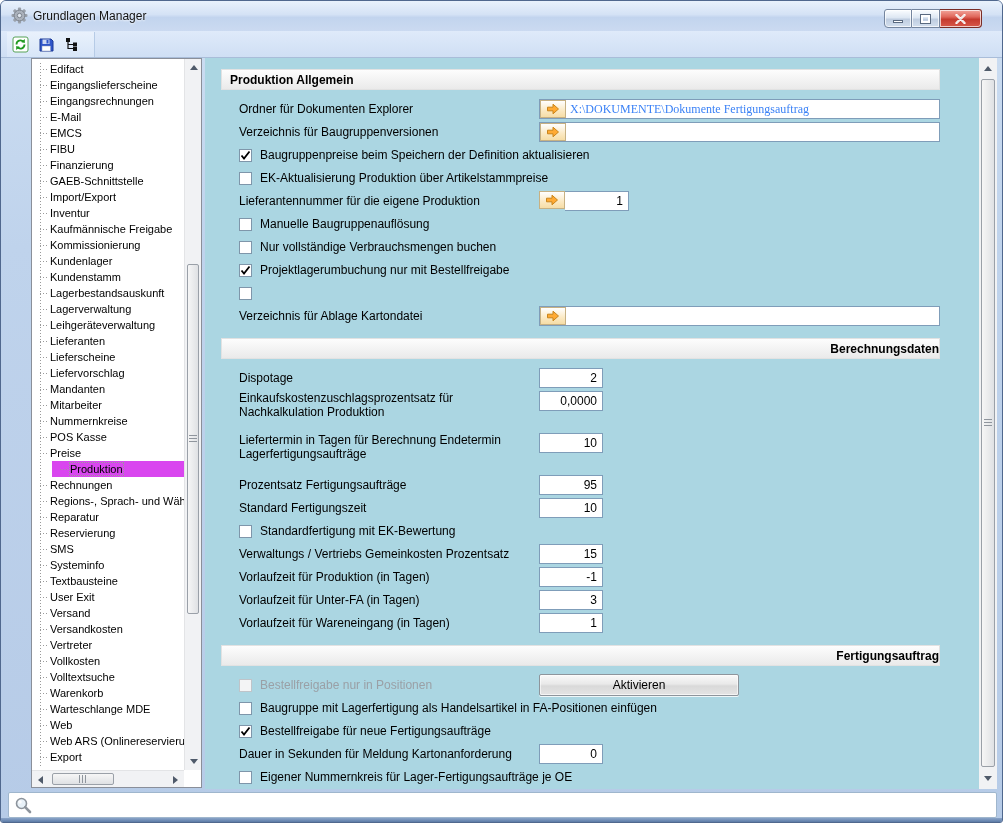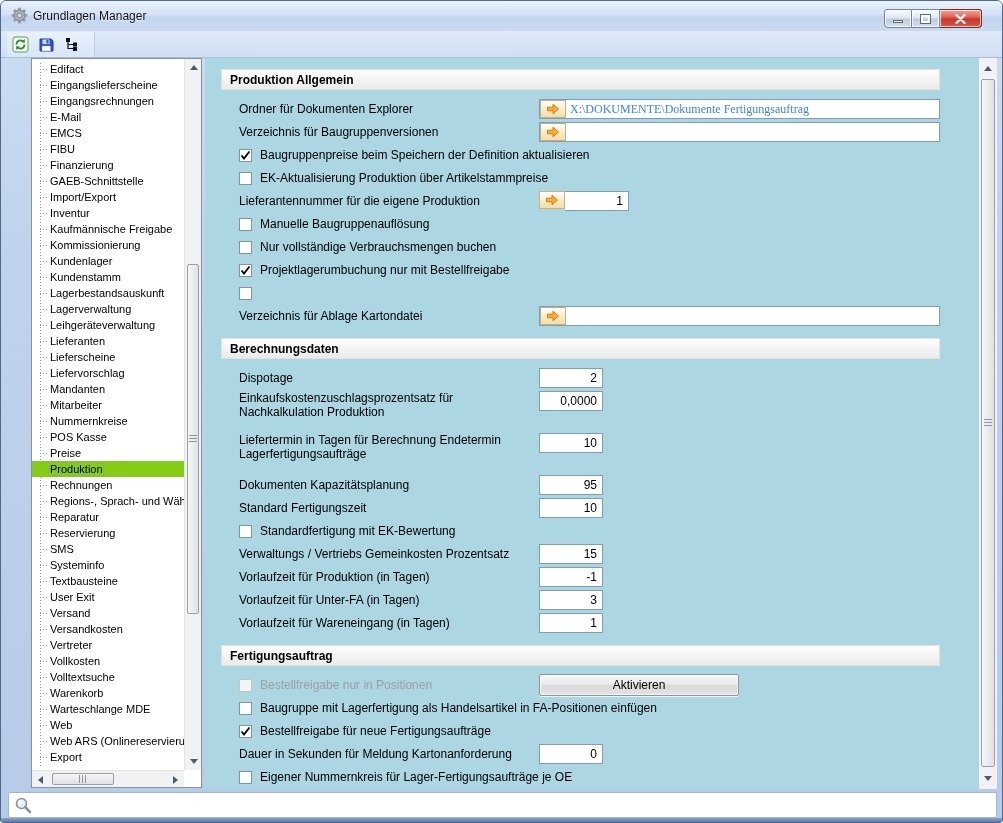--- a/index.html
+++ b/index.html
@@ -34,21 +34,21 @@
   
   .tree-panel { position:absolute; left:30px; top:57px; width:171px; height:730px;
     background:#fff; border:1px solid #8a8f99; }
   .tree-items { position:absolute; left:0; top:2px; right:17px; bottom:17px; overflow:hidden; }
   .tree-vline { position:absolute; left:8px; top:4px; bottom:20px; width:1px;
     background-image:repeating-linear-gradient(to bottom,#9a9a9a 0 1px,transparent 1px 3px); }
   .tree-item { position:relative; height:16px; line-height:16px; font-size:11px; color:#000;
     padding-left:18px; white-space:nowrap; overflow:hidden; }
   .tree-item::before { content:""; position:absolute; left:8px; top:8px; width:8px; height:1px;
     background-image:repeating-linear-gradient(to right,#9a9a9a 0 1px,transparent 1px 3px); }
-  .tree-item.selected { background:#84cc16; }
+  .tree-item.selected { background:#d946ef;margin-left:20px; }
   .tree-item.selected span { outline:1px dotted #9a9a9a; }
   
   .vscroll { position:absolute; background:#f1f2f4; border-left:1px solid #e3e4e6; }
   .hscroll { position:absolute; background:#f1f2f4; border-top:1px solid #e3e4e6; }
   .tree-vscroll { right:0; top:0; width:17px; bottom:17px; }
   .tree-hscroll { left:0; bottom:0; height:17px; right:17px; }
   .panel-vscroll { position:absolute; left:978px; top:57px; width:18px; height:731px; background:#f1f2f4; }
   .sb-btn { position:absolute; width:17px; height:17px; display:flex; align-items:center; justify-content:center; }
   .tri-up { width:0; height:0; border-left:4px solid transparent; border-right:4px solid transparent; border-bottom:5px solid #4f5a6a; }
   .tri-down { width:0; height:0; border-left:4px solid transparent; border-right:4px solid transparent; border-top:5px solid #4f5a6a; }
@@ -59,21 +59,21 @@
   .sb-thumb-h { position:absolute; top:2px; bottom:2px; border:1px solid #9aa0a8; border-radius:2px;
     background:linear-gradient(180deg,#f6f6f6,#dfe1e4); display:flex; align-items:center; justify-content:center; }
   .grip-v { width:8px; height:8px; background-image:repeating-linear-gradient(to bottom,#8f959d 0 1px,transparent 1px 3px); }
   .grip-h { width:8px; height:8px; background-image:repeating-linear-gradient(to right,#8f959d 0 1px,transparent 1px 3px); }
   
   .settings-panel { position:absolute; left:204px; top:57px; width:774px; height:731px;
     background:#abd6e2; overflow:hidden; padding:11px 0 0 16px; }
   .settings-inner { width:719px; }
   .section-header { height:21px; line-height:21px; padding-left:8px; font-size:12px; font-weight:bold; color:#000;
     background:linear-gradient(180deg,#fdfdfd,#eaeaea); border:1px solid #e2e2e2; margin-bottom:9px; }
-  .section-header.gap { margin-top:12px; }
+  .section-header.gap { margin-top:12px;text-align:right; }
   .row { display:flex; align-items:center; min-height:20px; margin-bottom:3px; padding-left:18px; position:relative; }
   .row.tall { align-items:flex-start; margin-bottom:14px; }
   .row .flabel { width:300px; font-size:12px; color:#000; line-height:14px; flex:none; }
   .pathfield { display:flex; width:401px; height:20px; border:1px solid #7f9db9; background:#fff; flex:none; }
   .numwrap { display:flex; height:20px; flex:none; }
   .arrow-btn { width:26px; height:18px; flex:none; display:flex; align-items:center; justify-content:center;
     border:1px solid #c7b183; background:linear-gradient(180deg,#ffffff,#fbe9c3 60%,#f6dda6); cursor:pointer; }
   .pathfield .arrow-btn { margin:0; height:18px; }
   .wide-input { flex:1; border:none; outline:none; font-family:Liberation Serif, serif; font-size:12px; padding:0 4px; color:#3b82f6; background:#fff; }
   .num-input { width:64px; height:20px; border:1px solid #7f9db9; font-family:"Liberation Sans",sans-serif;
@@ -326,21 +326,21 @@
             <input class="num-input" value="0,0000" style="">
           </span>
         </div>
         <div class="row tall">
           <span class="flabel">Liefertermin in Tagen für Berechnung Endetermin Lagerfertigungsaufträge</span>
           <span class="numwrap">
             <input class="num-input" value="10" style="">
           </span>
         </div>
         <div class="row">
-          <span class="flabel">Dokumenten Kapazitätsplanung</span>
+          <span class="flabel">Prozentsatz Fertigungsaufträge</span>
           <span class="numwrap">
             <input class="num-input" value="95" style="">
           </span>
         </div>
         <div class="row">
           <span class="flabel">Standard Fertigungszeit</span>
           <span class="numwrap">
             <input class="num-input" value="10" style="">
           </span>
         </div>

